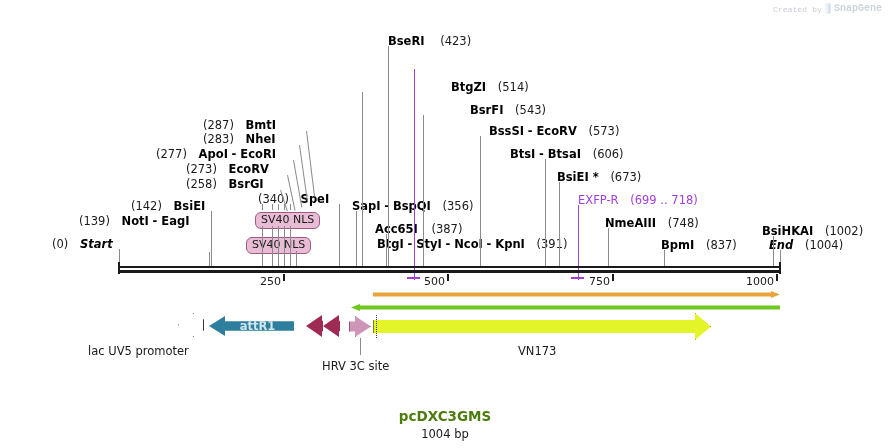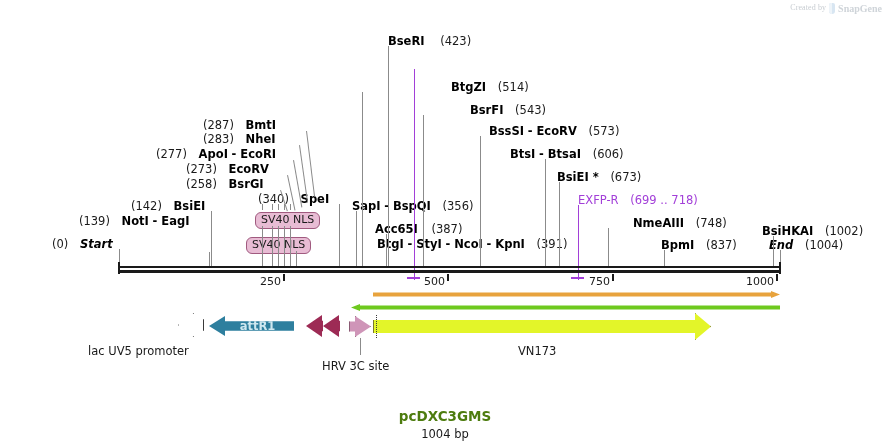--- a/index.html
+++ b/index.html
@@ -10,22 +10,22 @@
     position:relative;
     overflow:hidden;
     -webkit-font-smoothing:antialiased;
   }
   .stage{position:absolute;left:0;top:0;width:890px;height:448px;}
   .abs{position:absolute;}
 
   
   #snapgene-credit{
     right:8px;top:3px;
-    display:flex;align-items:flex-start;gap:3px;
-    font-size:8px;color:#c8cdd2;font-family:Liberation Serif, serif;
+    display:flex;align-items:flex-end;gap:3px;
+    font-size:8px;color:#c8cdd2;font-family:Liberation Mono, monospace;
     letter-spacing:.1px;
   }
   #snapgene-credit .sg-name{font-size:10px;color:#cfd4d9;font-weight:600;letter-spacing:0;}
   #snapgene-credit .sg-mark{
     width:6px;height:11px;background:#d8e6f2;
     border-radius:2px 2px 3px 3px;
     position:relative;display:inline-block;
   }
   #snapgene-credit .sg-mark:after{
     content:"";position:absolute;left:0;top:0;width:3px;height:11px;
@@ -167,21 +167,21 @@
   <div class="abs enz-row" style="left:557px;top:170px;">
     <span class="nm">BsiEI *</span>
     <span class="pos" style="margin-left:8px;">(673)</span>
   </div>
 
   <div class="abs enz-row feat" style="left:578px;top:193px;">
     <span class="nm">EXFP-R</span>
     <span class="pos" style="margin-left:8px;">(699 .. 718)</span>
   </div>
 
-  <div class="abs enz-row" style="left:605px;top:216px;margin-left:28px;">
+  <div class="abs enz-row" style="left:605px;top:216px;">
     <span class="nm">NmeAIII</span>
     <span class="pos" style="margin-left:8px;">(748)</span>
   </div>
 
   <div class="abs enz-row" style="left:661px;top:238px;">
     <span class="nm">BpmI</span>
     <span class="pos" style="margin-left:8px;">(837)</span>
   </div>
 
   <div class="abs enz-row" style="left:762px;top:224px;">

